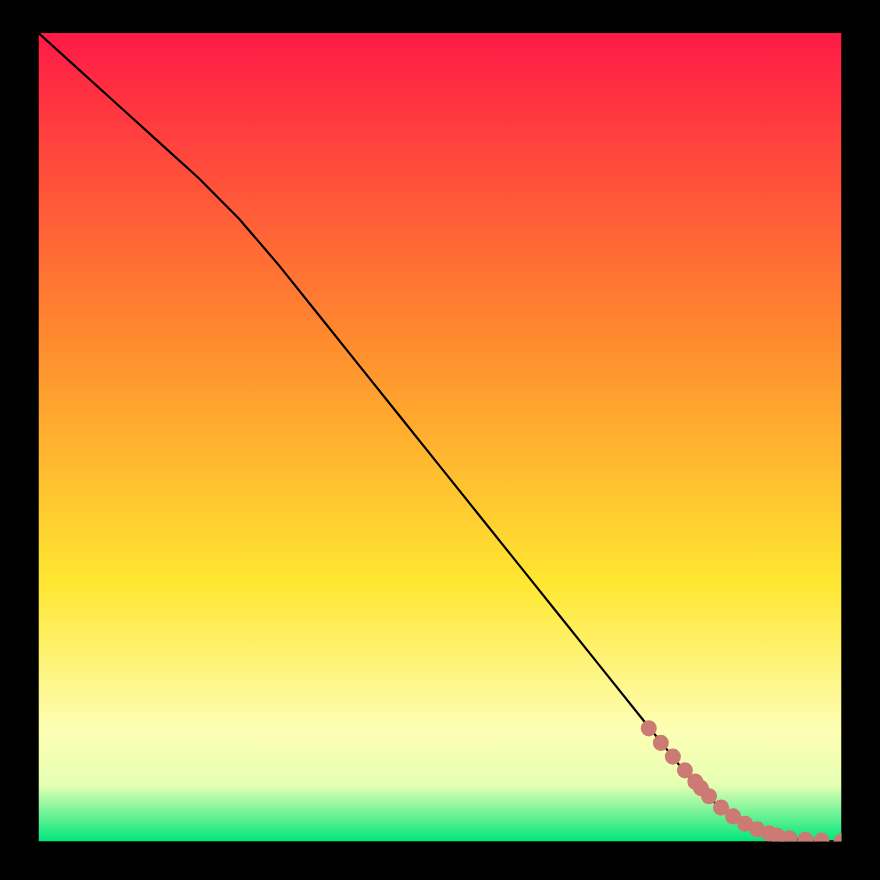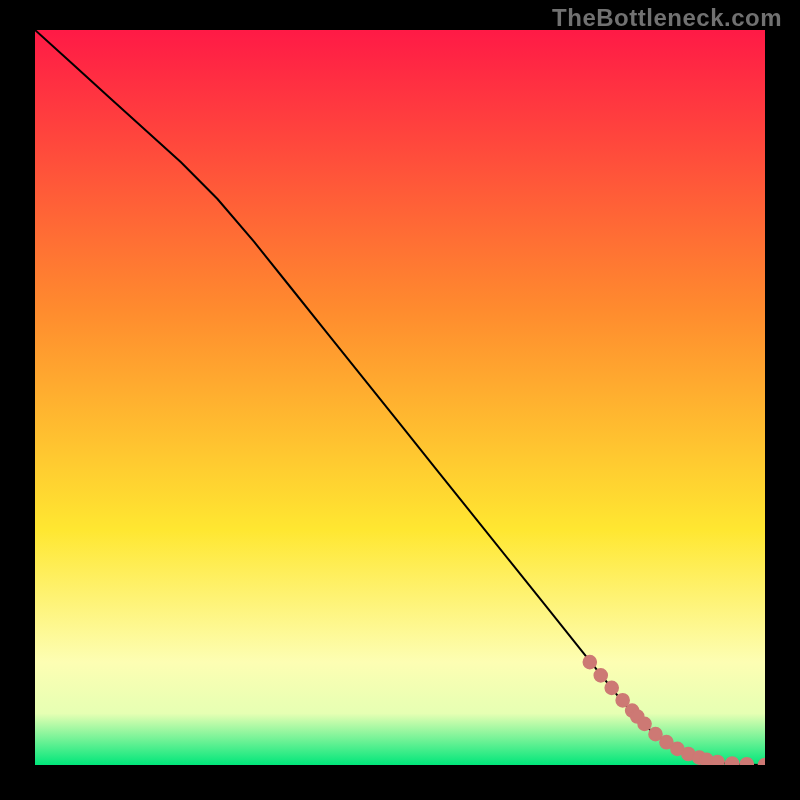--- a/index.html
+++ b/index.html
@@ -37,21 +37,20 @@
     display: block;
     width: 730px;
     height: 735px;
   }
 </style>
 </head>
 <body>
 
 <div class="stage">
 
-  <div class="watermark">TheBottleneck.com</div>
 
   <div class="plot">
     <svg viewBox="0 0 100 100" preserveAspectRatio="none">
       <defs>
         <linearGradient id="bg-grad" x1="0" y1="0" x2="0" y2="1">
           <stop id="g0" offset="0%" stop-color="#ff1a46"></stop>
           <stop id="g1" offset="38%" stop-color="#ff8b2e"></stop>
           <stop id="g2" offset="68%" stop-color="#ffe731"></stop>
           <stop id="g3" offset="86%" stop-color="#fdfeb3"></stop>
           <stop id="g4" offset="93%" stop-color="#e6ffb3"></stop>

